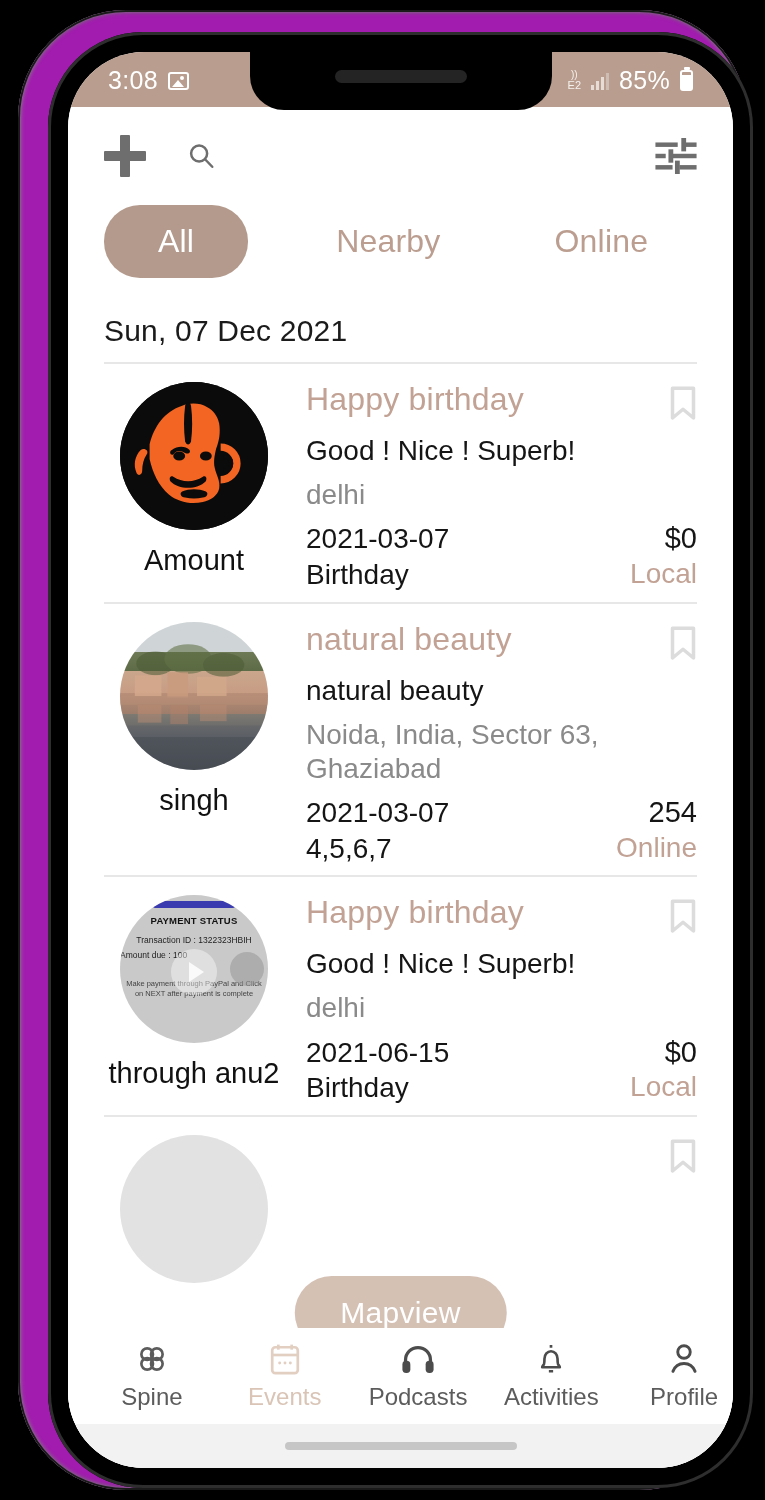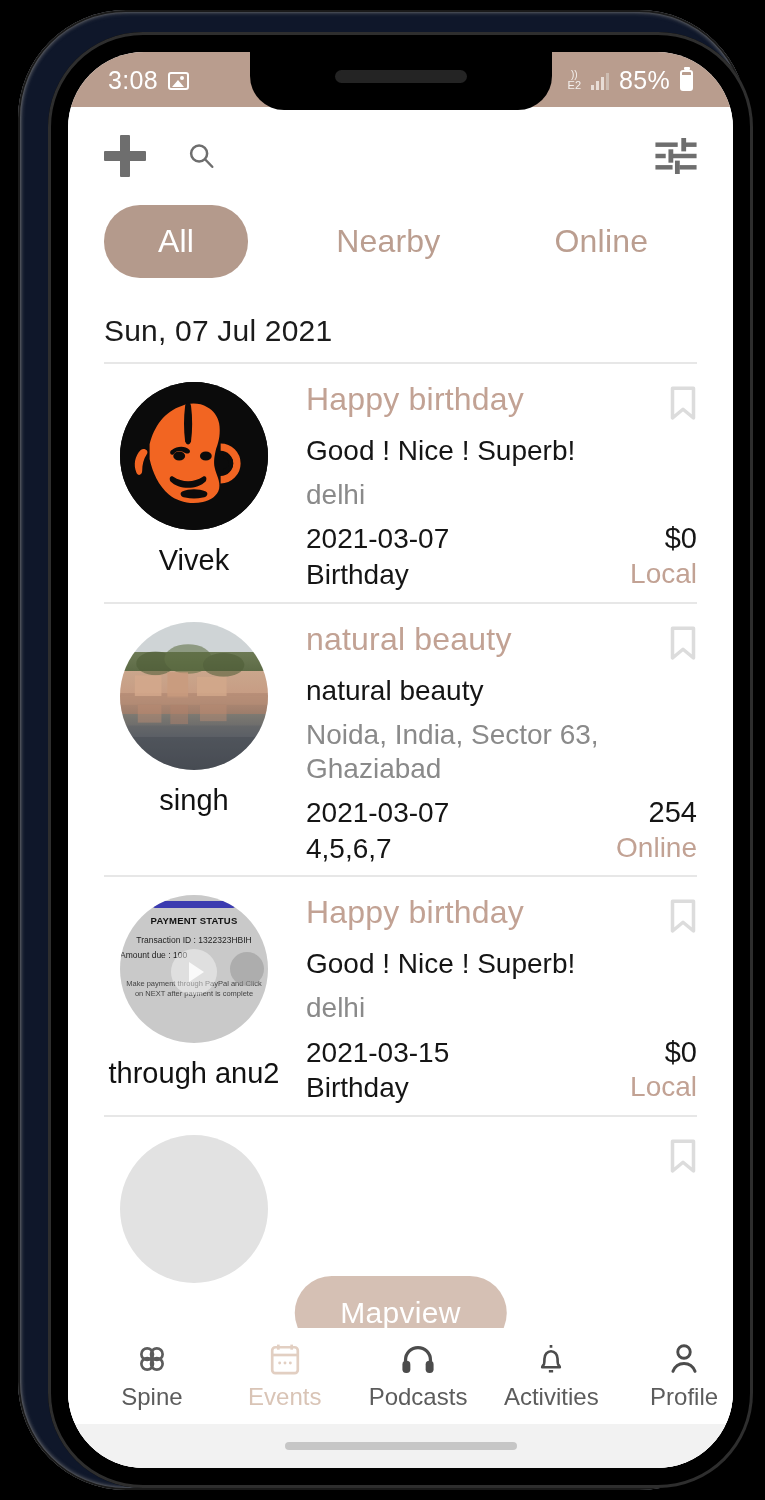--- a/index.html
+++ b/index.html
@@ -13,21 +13,21 @@
   }
 
   
   .phone-frame {
     position: absolute;
     left: 18px;
     top: 10px;
     width: 729px;
     height: 1480px;
     border-radius: 108px;
-    background: #0f172a;
+    background: #a21caf;
     box-shadow:
       inset 0 0 0 2px #1a1a1a,
       inset 3px 0 5px -1px #8d8d8d,
       inset -3px 0 5px -1px #8d8d8d,
       inset 0 3px 5px -1px #6a6a6a,
       inset 0 -3px 5px -1px #6a6a6a;
   }
   .phone-inner-ring {
     position: absolute;
     left: 30px;
@@ -436,41 +436,41 @@
       <div class="tabs">
         <div class="tab active">All</div>
         <div class="tab-gap-a"></div>
         <div class="tab">Nearby</div>
         <div class="tab-gap-b"></div>
         <div class="tab">Online</div>
       </div>
 
       <div class="list">
 
-        <div class="date-head">Sun, 07 Jul 2021</div>
+        <div class="date-head">Sun, 07 Dec 2021</div>
         <div class="divider"></div>
 
         <div class="card">
           <div class="card-left">
             <div class="avatar av-hanuman">
               <svg viewBox="0 0 100 100" width="148" height="148">
                 <rect width="100" height="100" fill="#0b0b0b"></rect>
                 <path d="M20 42c3-12 10-22 22-26 5-2 12-2 17 1 4 2 7 6 8 11 1 6 0 12-2 17-1 4-2 9-1 13 1 5 4 9 3 14-1 5-6 8-11 9-8 2-17 0-23-5-7-6-11-15-13-24z" fill="#f26522"></path>
                 <path d="M44 16c-1 8-1 16 0 24 1 3 3 3 4 0 1-8 1-16 0-24-1-3-3-3-4 0z" fill="#0b0b0b"></path>
                 <path d="M35 46c4-3 9-3 12 0 1 2-1 3-3 2-3-2-6-2-8 1-2 1-3-2-1-3z" fill="#0b0b0b"></path>
                 <ellipse cx="40" cy="50" rx="4" ry="3" fill="#0b0b0b"></ellipse>
                 <ellipse cx="58" cy="50" rx="4" ry="3" fill="#0b0b0b"></ellipse>
                 <path d="M36 64c6 4 14 4 20 0 2-1 3 1 2 3-6 6-18 6-24 0-1-2 0-4 2-3z" fill="#0b0b0b"></path>
                 <path d="M42 74c5-2 11-2 16 0 2 1 1 4-2 4-4 1-8 1-12 0-3 0-4-3-2-4z" fill="#0b0b0b"></path>
                 <path d="M68 44c6 0 11 5 11 11s-5 11-11 11" fill="none" stroke="#f26522" stroke-width="5"></path>
                 <path d="M70 50c3 0 5 2 5 5s-2 5-5 5" fill="none" stroke="#0b0b0b" stroke-width="3"></path>
                 <path d="M14 46c-4 4-5 10-3 15 1 3 4 2 4-1 0-4 1-8 3-11 2-3-2-5-4-3z" fill="#f26522"></path>
               </svg>
             </div>
-            <div class="owner">Vivek</div>
+            <div class="owner">Amount</div>
           </div>
           <div class="card-right">
             <div class="title-row">
               <div class="ev-title">Happy birthday</div>
               <svg class="bookmark" viewBox="0 0 16 20">
                 <path d="M2 1h12v17l-6-5-6 5z" fill="none" stroke="#dcdcdc" stroke-width="2" stroke-linejoin="round"></path>
               </svg>
             </div>
             <div class="ev-desc">Good !  Nice !  Superb!</div>
             <div class="ev-loc">delhi</div>
@@ -548,21 +548,21 @@
           <div class="card-right">
             <div class="title-row">
               <div class="ev-title">Happy birthday</div>
               <svg class="bookmark" viewBox="0 0 16 20">
                 <path d="M2 1h12v17l-6-5-6 5z" fill="none" stroke="#dcdcdc" stroke-width="2" stroke-linejoin="round"></path>
               </svg>
             </div>
             <div class="ev-desc">Good !  Nice !  Superb!</div>
             <div class="ev-loc">delhi</div>
             <div class="meta-row">
-              <div class="ev-date">2021-03-15</div>
+              <div class="ev-date">2021-06-15</div>
               <div class="ev-price">$0</div>
             </div>
             <div class="meta-row second">
               <div class="ev-cat">Birthday</div>
               <div class="ev-mode">Local</div>
             </div>
           </div>
         </div>
 
         <div class="divider"></div>

